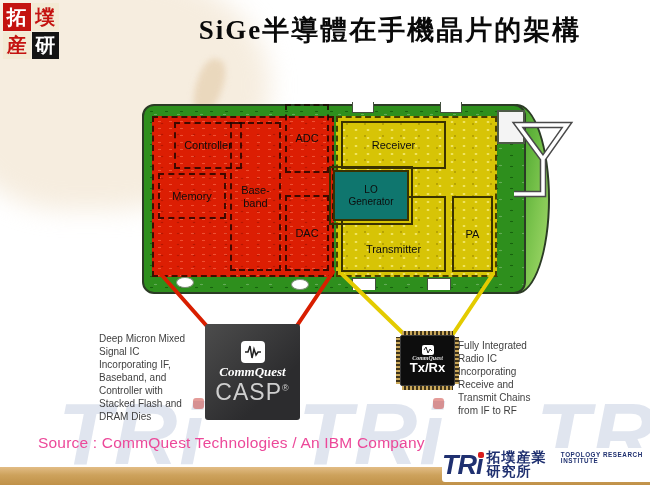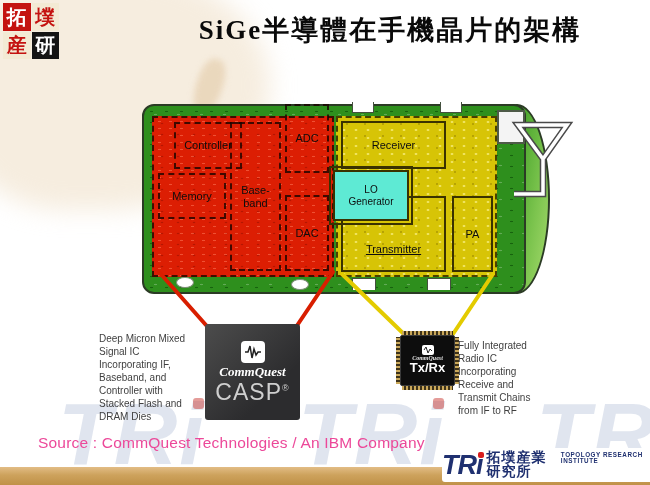--- a/index.html
+++ b/index.html
@@ -72,23 +72,23 @@
   .yellow-region{left:336px;top:116px;width:161px;height:161px;z-index:3;
     border:2px dashed #4a4000;box-sizing:border-box;
     background-color:#d7c406;
     background-image:radial-gradient(rgba(250,240,130,.7) 1.2px,transparent 1.8px),
                      radial-gradient(rgba(150,130,0,.5) 1px,transparent 1.5px);
     background-size:12px 8px,18px 12px;}
   .yblk{border:2px solid #3a3200;align-items:center;}
   .blk-receiver{left:341px;top:121px;width:105px;height:48px;}
   .blk-lna{left:452px;top:121px;width:41px;height:70px;}
   .blk-lo{left:333px;top:170px;width:76px;height:51px;z-index:5;
-    background-color:#5eead4;outline:2px solid #3a3200;outline-offset:2px;font-size:10px;}
+    background-color:#0f766e;outline:2px solid #3a3200;outline-offset:2px;font-size:10px;}
   .blk-transmitter{left:341px;top:196px;width:105px;height:76px;align-items:flex-end;
-    padding-bottom:14px;text-decoration:underline;}
+    padding-bottom:14px;}
   .blk-pa{left:452px;top:196px;width:41px;height:76px;}
 
   
   .overlay{left:0;top:0;z-index:6;pointer-events:none;}
 
   
   .chip-casp{left:205px;top:324px;width:95px;height:96px;z-index:7;border-radius:3px;
     background:linear-gradient(135deg,#4c4c4c,#2c2c2e 70%);
     display:flex;flex-direction:column;align-items:center;justify-content:center;gap:1px;}
   .casp-brand{font-family:"Liberation Serif",serif;font-style:italic;font-weight:700;

